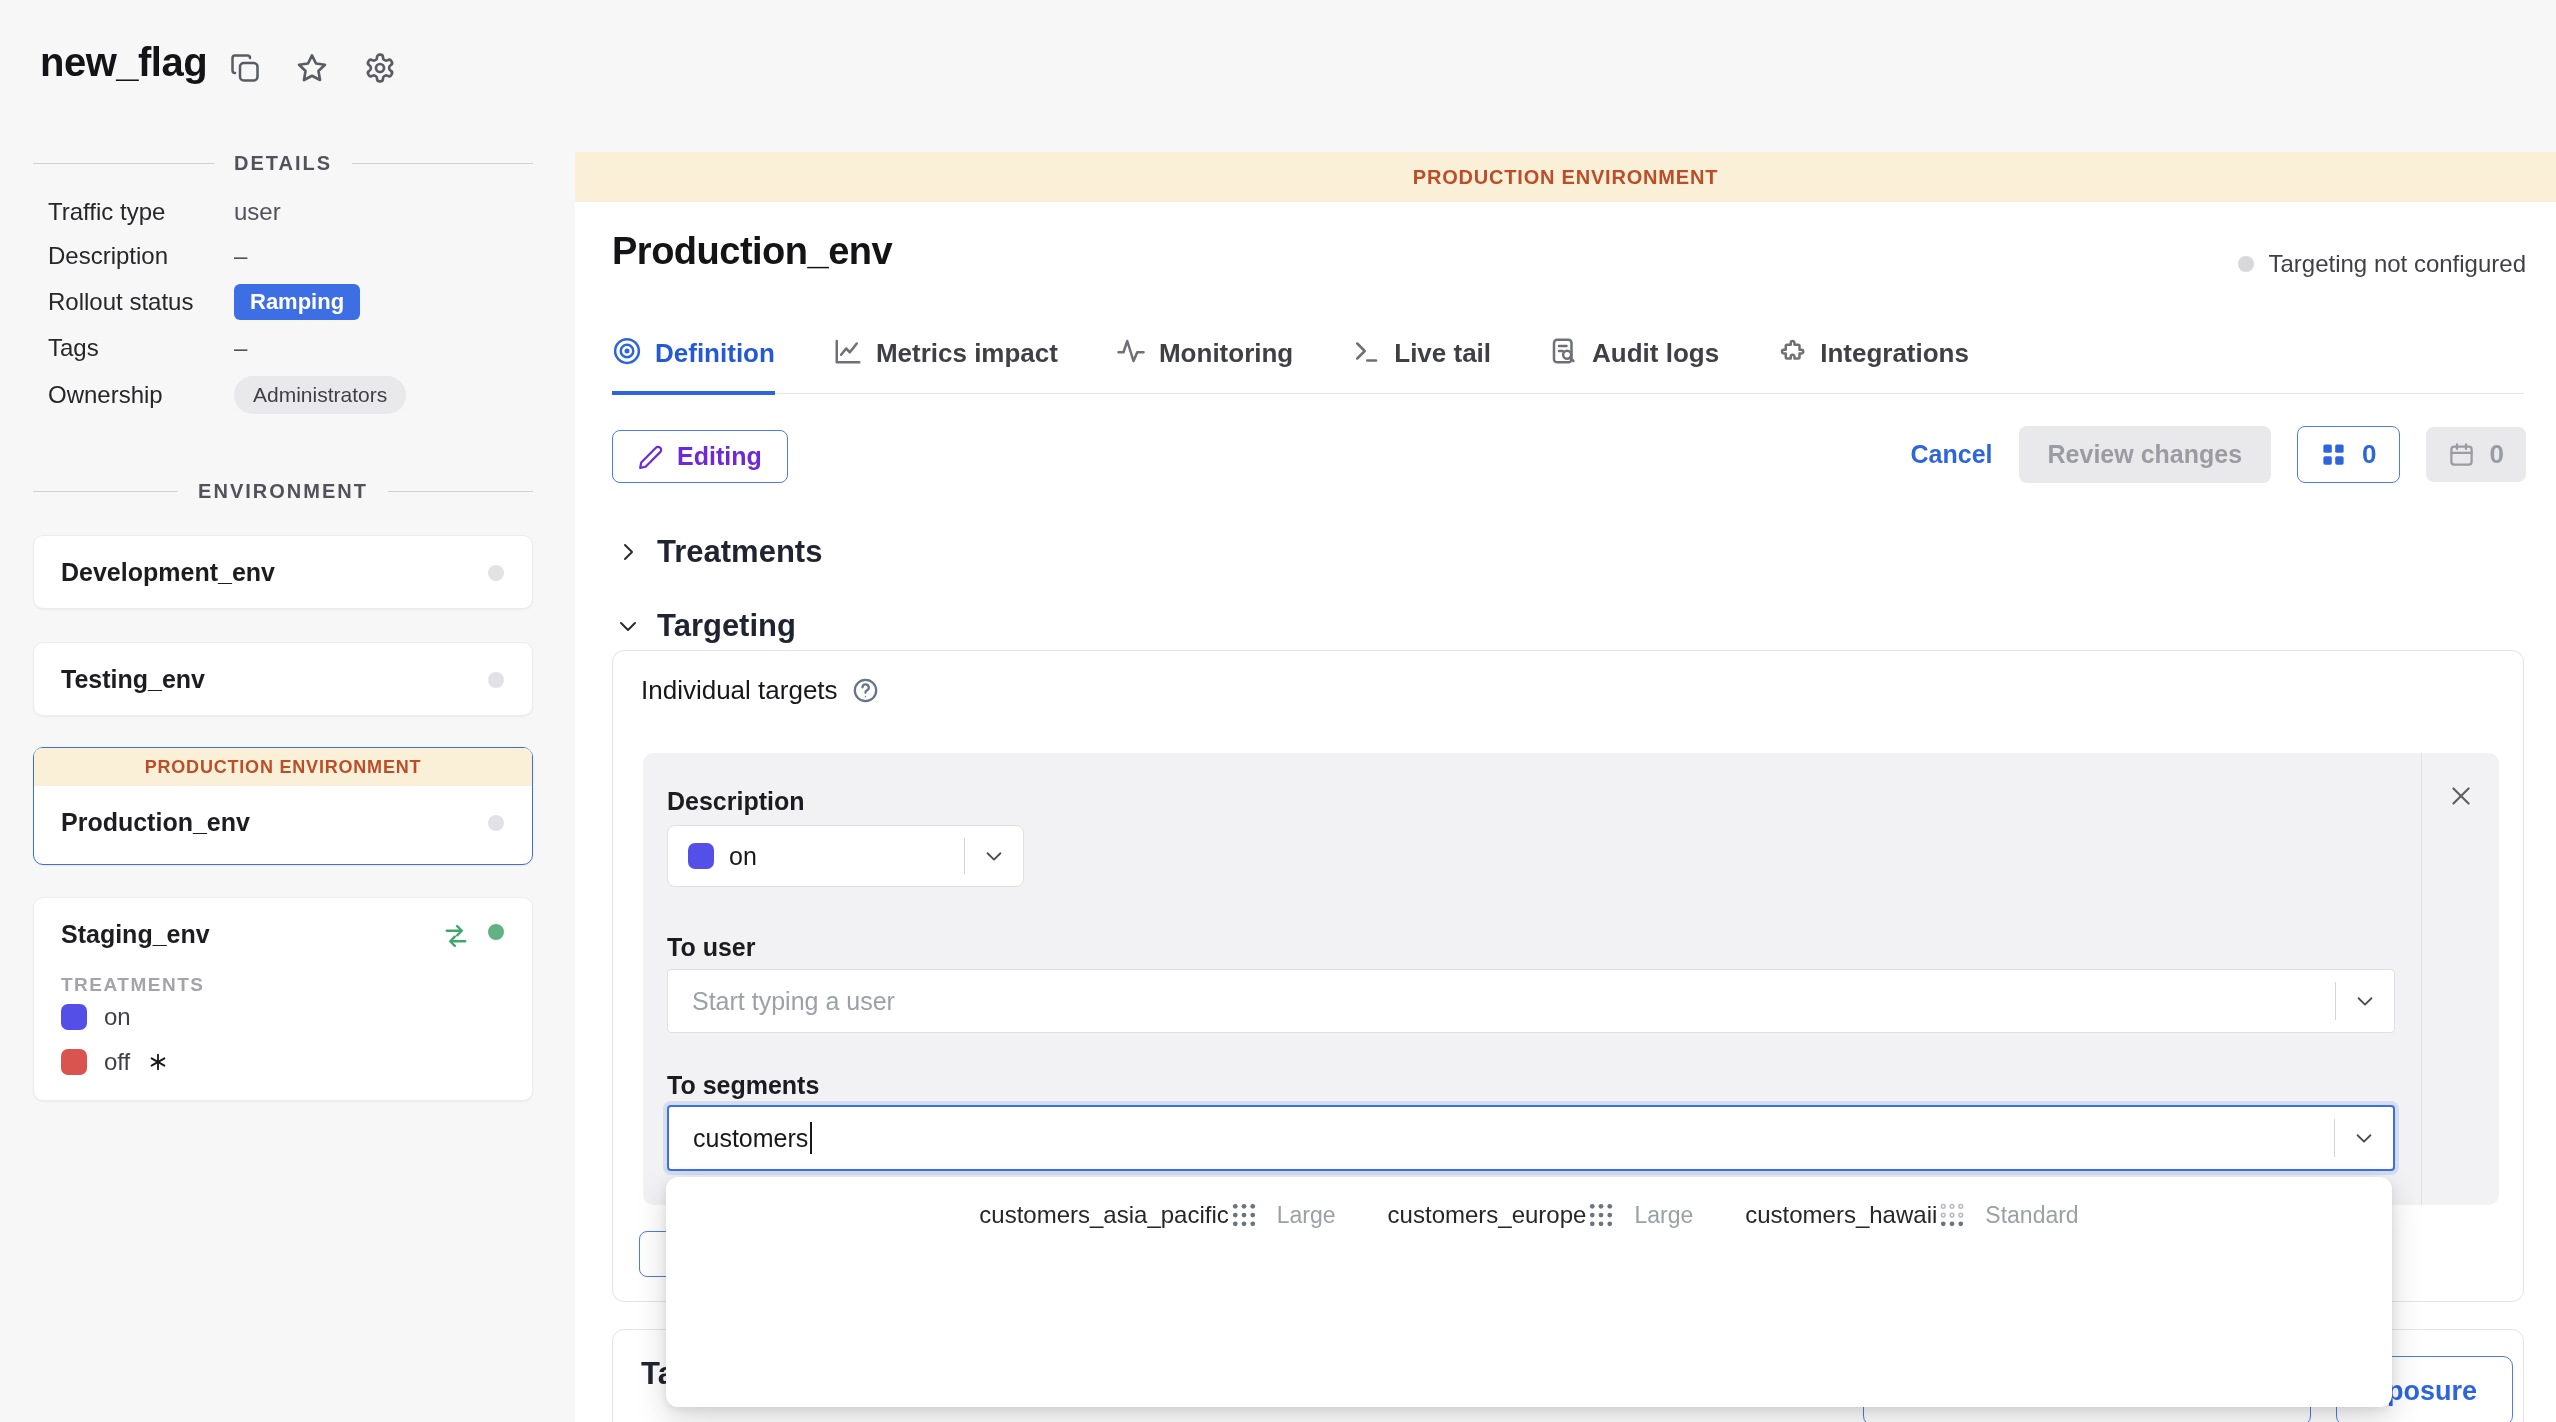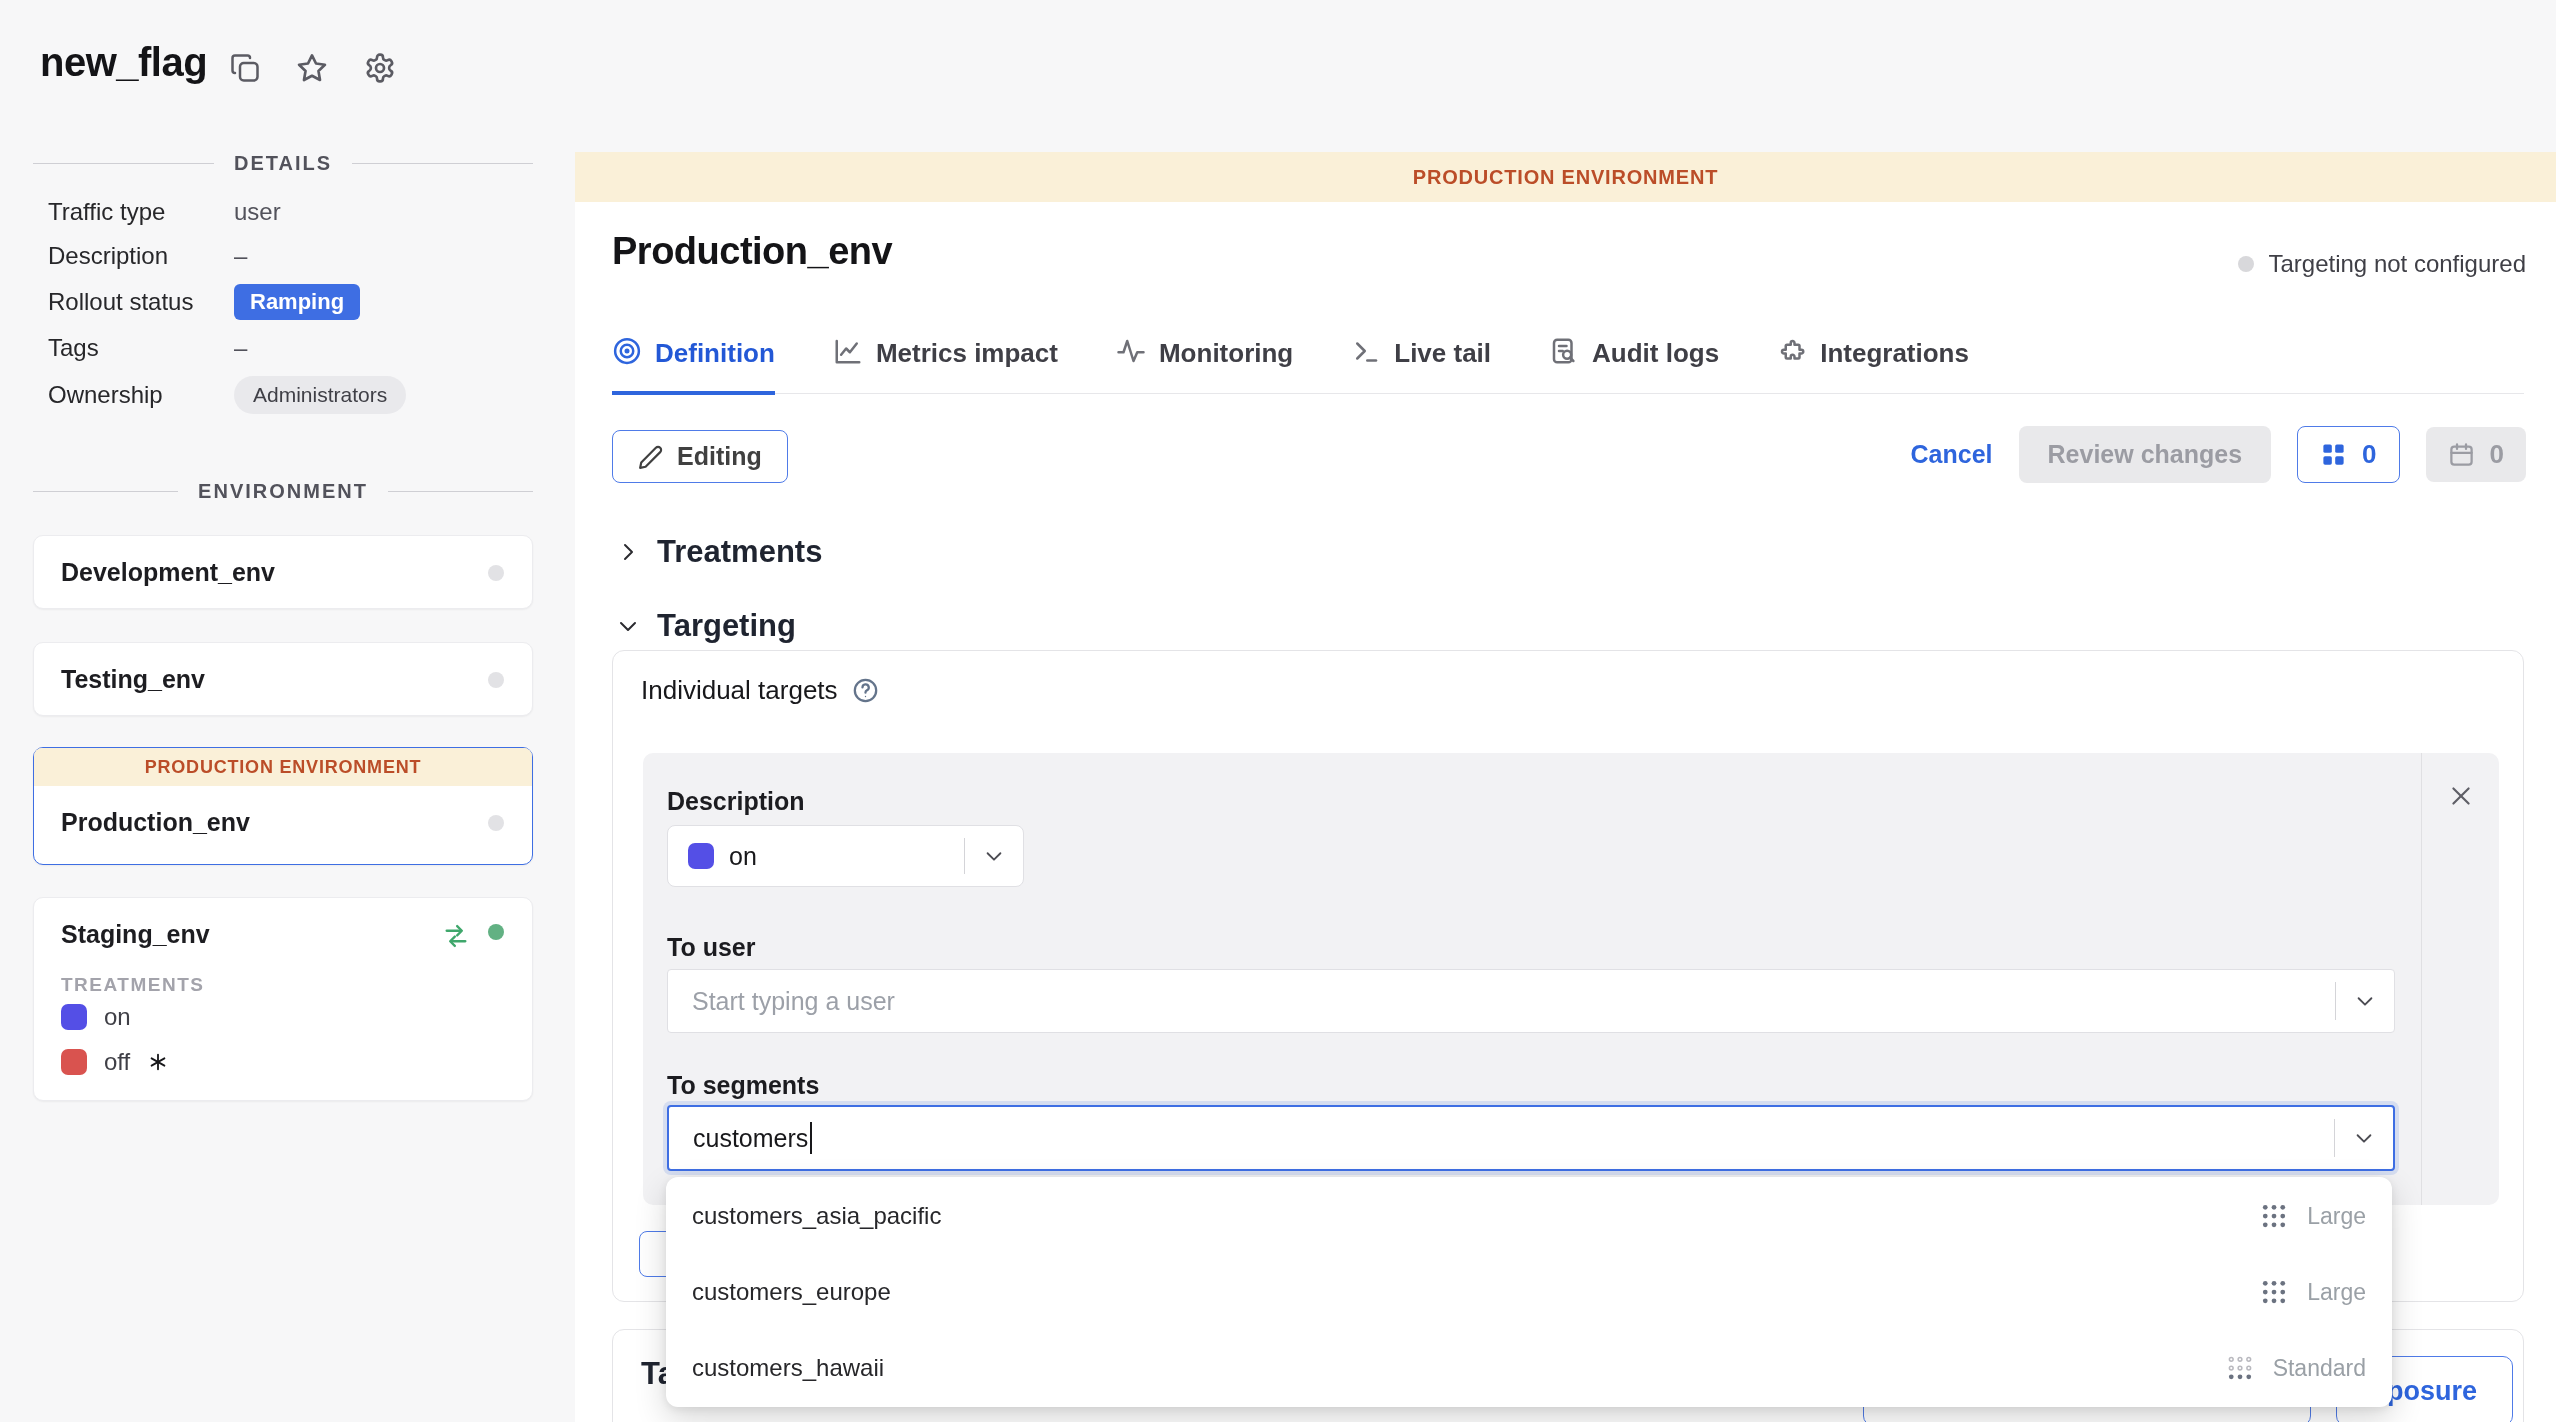--- a/index.html
+++ b/index.html
@@ -49,21 +49,21 @@
   .targeting-status { right:30px; top:250px; display:flex; align-items:center; gap:14px; font-size:24px; color:#3f3f46; }
   .targeting-status .dot { width:16px; height:16px; border-radius:50%; background:#d8d8db; }
 
   .tabs { left:612px; right:32px; top:338px; height:56px; display:flex; gap:58px; border-bottom:1px solid #e7e7ea; }
   .tab { display:flex; align-items:flex-start; gap:13px; font-size:26px; font-weight:600; color:#3f3f46; padding-bottom:20px;text-align:right; }
   .tab .ticon { color:#6f7077; margin-top:-2px; }
   .tab.active { color:#2358d6; border-bottom:4px solid #2e65dd; margin-bottom:-2px; }
   .tab.active .ticon { color:#2e65dd; }
 
   .editing-btn { left:612px; top:430px; display:inline-flex; align-items:center; gap:13px; padding:11px 25px;
-                 border:1.5px solid #4f7be8; border-radius:8px; background:#fff; color:#404040;
+                 border:1.5px solid #4f7be8; border-radius:8px; background:#fff; color:#6d28d9;
                  font-size:25px; font-weight:600; }
   .toolbar-right { right:30px; top:426px; display:flex; align-items:center; gap:26px; }
   .cancel-link { color:#2e65dd; font-size:25px; font-weight:600; }
   .review-btn { background:#e9e9eb; color:#9b9ca3; font-size:25px; font-weight:600; padding:14px 29px; border-radius:8px; }
   .count-btn { display:flex; align-items:center; gap:15px; padding:12px 22px; border-radius:8px; font-size:26px; font-weight:700; }
   .count-btn.blue { border:1.5px solid #4f7be8; background:#fff; color:#2e65dd; }
   .count-btn.gray { background:#e9e9eb; color:#9b9ca3; font-weight:600; }
 
   .section-hdr { display:flex; align-items:center; gap:17px; font-size:31px; font-weight:700; color:#1f2430; }
   .section-hdr .chev { color:#2b2b30; }
@@ -98,21 +98,21 @@
 
   .next-panel { left:612px; top:1329px; width:1912px; height:220px; background:#fff;
                 border:1px solid #e4e4e7; border-radius:12px; }
   .next-heading { position:absolute; left:28px; top:26px; font-size:31px; font-weight:700; color:#1f2430; }
   .ghost-btn { position:absolute; top:26px; height:70px; background:#fff; border:1.5px solid #4f7be8;
                border-radius:10px; display:flex; align-items:center; justify-content:center;
                color:#2e65dd; font-size:27px; font-weight:600; }
 
   .seg-dropdown { left:666px; top:1177px; width:1726px; height:230px; background:#fff; border-radius:12px;
                   box-shadow:0 12px 32px rgba(0,0,0,0.16), 0 2px 8px rgba(0,0,0,0.08); z-index:60;
-                  display:flex; flex-direction:column; justify-content:center; }
+                  display:flex; flex-direction:row; justify-content:center; }
   .seg-option { height:76px; display:flex; align-items:center; padding:0 26px; }
   .seg-name { font-size:24px; color:#27272a; }
   .seg-right { margin-left:auto; display:flex; align-items:center; gap:18px; }
   .seg-size { font-size:23px; color:#9aa0a6; }
 </style>
 </head>
 <body>
 
 <div id="screen">
 

